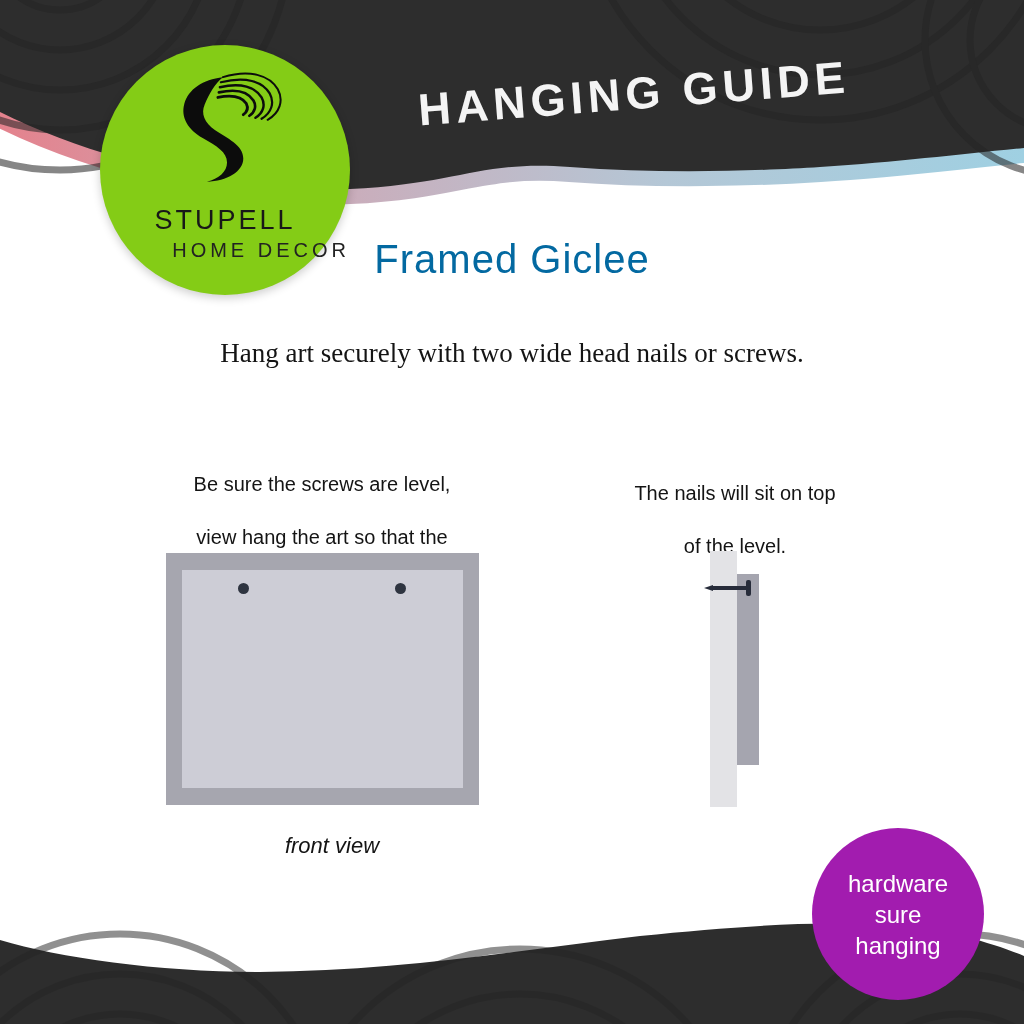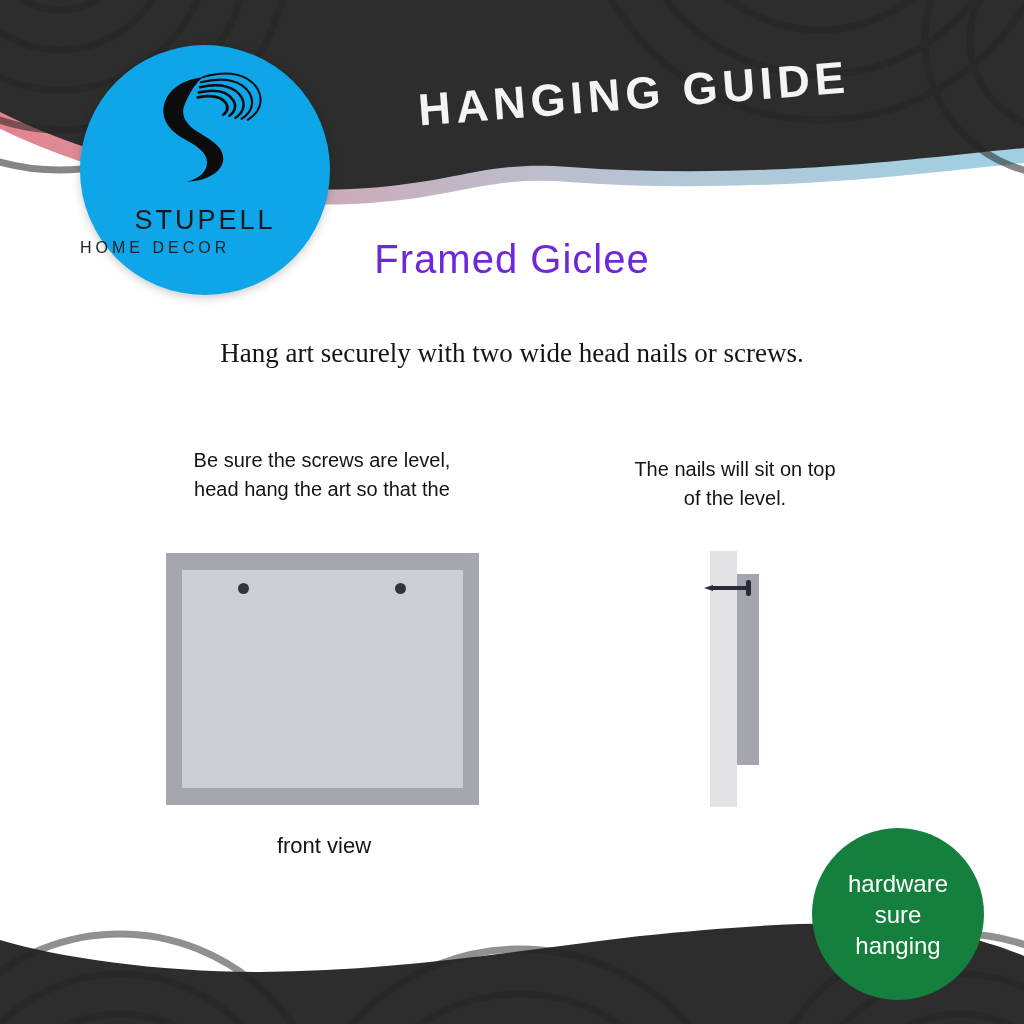--- a/index.html
+++ b/index.html
@@ -31,26 +31,26 @@
     font-weight: 700;
     letter-spacing: 5px;
     color: #f4f4f4;
     transform: rotate(-4.4deg);
     z-index: 3;
     white-space: nowrap;
   }
 
   .logo-circle {
     position: absolute;
-    left: 80px;
+    left: 100px;
     top: 45px;
     width: 250px;
     height: 250px;
     border-radius: 50%;
-    background: #0ea5e9;
+    background: #84cc16;
     box-shadow: 0 3px 10px rgba(0,0,0,0.2);
     z-index: 3;
   }
   .logo-swoosh {
     position: absolute;
     left: 50%;
     top: 22px;
     transform: translateX(-50%);
     width: 122px;
     height: 132px;
@@ -62,37 +62,37 @@
     text-align: center;
     font-size: 27px;
     font-weight: 400;
     letter-spacing: 3px;
     color: #181818;
   }
   .brand-tagline {
     position: absolute;
     top: 194px;
     width: 100%;
-    text-align: left;
-    font-size: 16px;
+    text-align: right;
+    font-size: 20px;
     font-weight: 400;
     letter-spacing: 4px;
     color: #222222;
   }
 
   .product-title {
     position: absolute;
     left: 262px;
     top: 237px;
     width: 500px;
     text-align: center;
     font-size: 40px;
     font-weight: 400;
     letter-spacing: 1px;
-    color: #6d28d9;
+    color: #0369a1;
   }
 
   .main-instruction {
     position: absolute;
     left: 0;
     top: 338px;
     width: 1024px;
     text-align: center;
     font-size: 27px;
     font-weight: 500;
@@ -103,21 +103,21 @@
   .note {
     position: absolute;
     text-align: center;
     font-size: 20px;
     font-weight: 500;
     line-height: 29px;
     color: #141414;
   }
   .note-front { left: 142px; top: 446px; width: 360px; }
   .note-side  { left: 585px; top: 455px; width: 300px; }
-  .note span { display: block; }
+  .note span { display: block; margin-top: 24px; }
 
   .front-frame {
     position: absolute;
     left: 166px;
     top: 553px;
     width: 313px;
     height: 252px;
     background: #a6a6af;
   }
   .front-frame .inner {
@@ -182,31 +182,31 @@
     border-right: 9px solid #272c3a;
   }
 
   .caption {
     position: absolute;
     text-align: center;
     font-size: 22px;
     font-weight: 500;
     color: #141414;
   }
-  .caption-front { left: 166px; top: 833px; width: 316px; }
+  .caption-front { left: 174px; top: 833px; width: 316px; font-style: italic; }
   .caption-side  { left: 639px; top: 843px; width: 210px; }
 
   .badge-circle {
     position: absolute;
     left: 812px;
     top: 828px;
     width: 172px;
     height: 172px;
     border-radius: 50%;
-    background: #15803d;
+    background: #a21caf;
     z-index: 6;
     display: flex;
     flex-direction: column;
     align-items: center;
     justify-content: center;
     color: #ffffff;
     font-size: 24px;
     font-weight: 500;
     line-height: 31px;
     text-align: center;
@@ -264,21 +264,21 @@
     <div class="brand-name">STUPELL</div>
     <div class="brand-tagline">HOME DECOR</div>
   </div>
 
   <div class="product-title">Framed Giclee</div>
 
   <div class="main-instruction">Hang art securely with two wide head nails or screws.</div>
 
   <div class="note note-front">
     <span>Be sure the screws are level,</span>
-    <span>head hang the art so that the</span>
+    <span>view hang the art so that the</span>
   </div>
 
   <div class="note note-side">
     <span>The nails will sit on top</span>
     <span>of the level.</span>
   </div>
 
   <div class="front-frame">
     <div class="inner"></div>
     <div class="screw-dot screw-left"></div>

